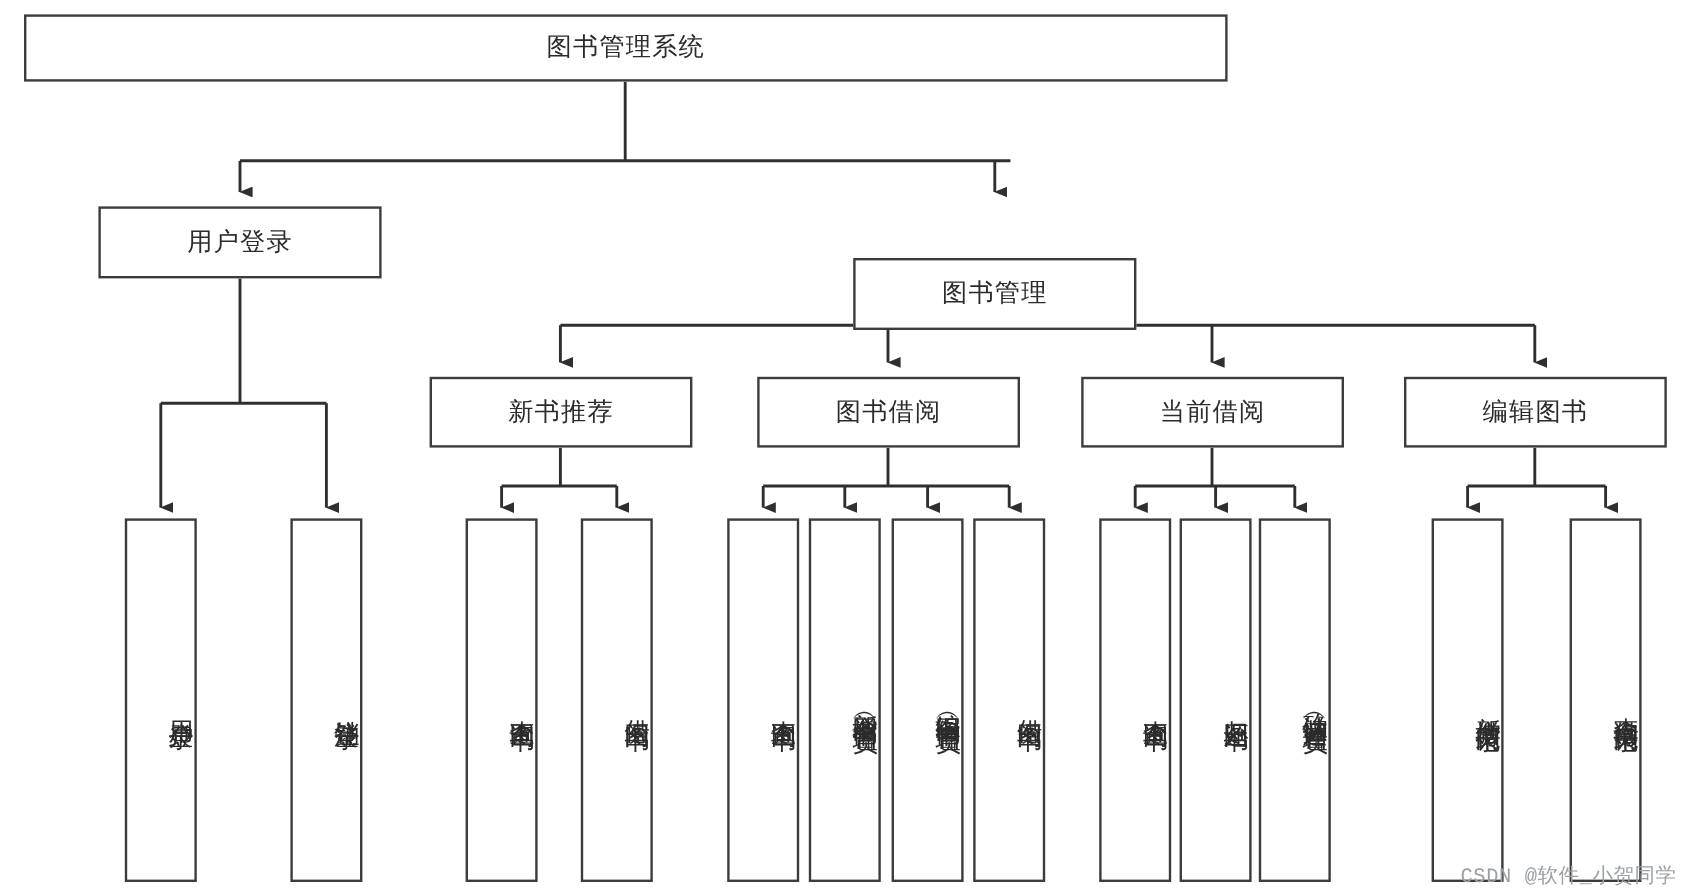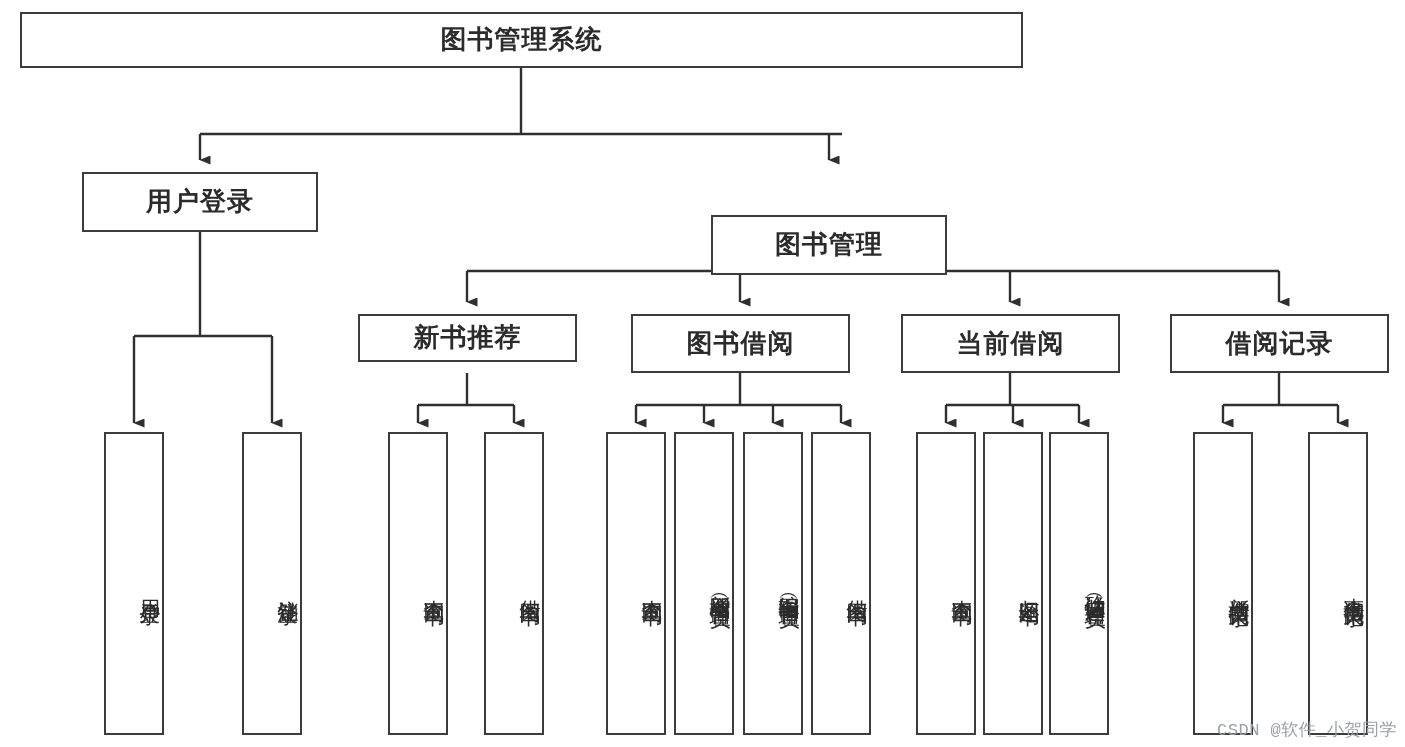--- a/index.html
+++ b/index.html
@@ -30,24 +30,23 @@
     box-sizing: border-box;
     border: 2px solid #3c3c3c;
     background: #ffffff;
     display: flex;
     align-items: center;
     justify-content: center;
     color: #2b2b2b;
     text-align: center;
   }
   .node-box.horiz {
-    font-size: 26px;
+    font-size: 21px;
     letter-spacing: 1px;
     line-height: 1.2;
-    font-weight: bold;
   }
   .node-box.vert {
     font-size: 21px;
     letter-spacing: 2px;
     line-height: 1.15;
     writing-mode: vertical-rl;
     text-orientation: upright;
     align-items: flex-start;
     justify-content: center;
     padding-top: 6px;
@@ -128,31 +127,31 @@
     <span class="node-label">图书管理系统</span>
   </div>
 
   <div class="node-box horiz" style="left:82px; top:172px; width:236px; height:60px;">
     <span class="node-label">用户登录</span>
   </div>
   <div class="node-box horiz" style="left:711px; top:172px; width:236px; height:60px;margin-top:43px;">
     <span class="node-label">图书管理</span>
   </div>
 
-  <div class="node-box horiz" style="left:358px; top:314px; width:219px; height:48px;">
+  <div class="node-box horiz" style="left:358px; top:314px; width:219px; height:59px;">
     <span class="node-label">新书推荐</span>
   </div>
   <div class="node-box horiz" style="left:901px; top:314px; width:219px; height:59px;">
     <span class="node-label">当前借阅</span>
   </div>
   <div class="node-box horiz" style="left:631px; top:314px; width:219px; height:59px;">
     <span class="node-label">图书借阅</span>
   </div>
   <div class="node-box horiz" style="left:1170px; top:314px; width:219px; height:59px;">
-    <span class="node-label">借阅记录</span>
+    <span class="node-label">编辑图书</span>
   </div>
 
   <div class="node-box vert" style="left:104px; top:432px; width:60px; height:303px;">
     <span class="node-label">用户登录</span>
   </div>
   <div class="node-box vert" style="left:242px; top:432px; width:60px; height:303px;">
     <span class="node-label">注销登录</span>
   </div>
 
   <div class="node-box vert" style="left:388px; top:432px; width:60px; height:303px;">

